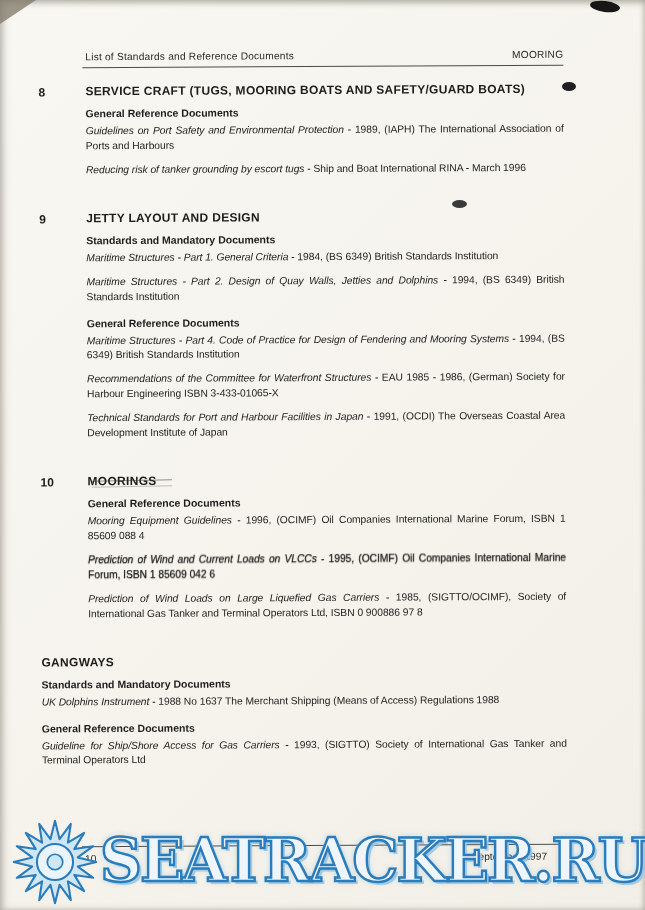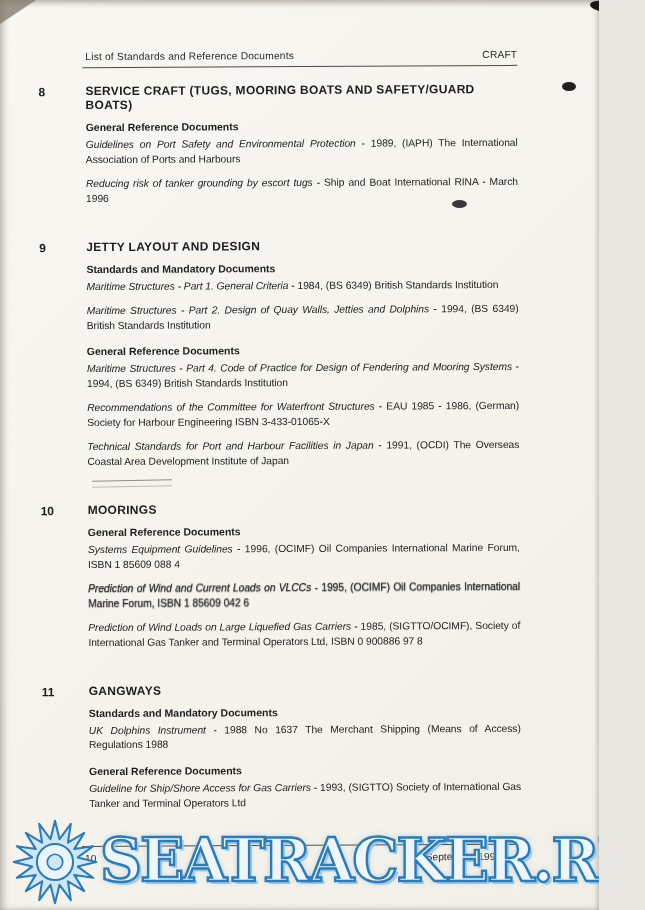--- a/index.html
+++ b/index.html
@@ -1,17 +1,17 @@
 <!DOCTYPE html>
 <html><head>
 <meta charset="utf-8">
 <style>
   html,body{margin:0;padding:0;background:#e9e7e1;}
   .page{
-    position:relative;width:599px;height:910px;overflow:hidden;
+    position:relative;width:645px;height:910px;overflow:hidden;
     background:linear-gradient(135deg,#f8f7f2 0%,#f5f3ec 55%,#f1efe7 100%);
     font-family:"Liberation Sans","DejaVu Sans",sans-serif;color:#1d1d1d;
     box-shadow:inset 0 3px 6px rgba(110,105,92,.35), inset 4px 0 7px rgba(110,105,92,.28), inset -2px 0 4px rgba(110,105,92,.15);
   }
   .content{position:absolute;left:0;top:0;right:0;padding:50px 82px 0 38px;transform:rotate(-0.3deg);transform-origin:50% 0;}
   .indent{margin-left:47px;}
   .hdr{display:flex;justify-content:space-between;font-size:10.2px;color:#2b2b2b;letter-spacing:.2px;}
   .rule{border:none;border-top:1.3px solid #4a4a4a;margin:5px 0 0 44px;}
   .sections{margin-top:16px;}
   .section{display:flex;margin-bottom:24px;}
@@ -50,21 +50,21 @@
 
   <div class="artifact corner-tl"></div>
   <div class="artifact blob-tr"></div>
   <div class="artifact blob-r1"></div>
   <div class="artifact blob-r2"></div>
   <div class="artifact mooring-marks"></div>
 
   <div class="content">
     <div class="hdr indent">
       <span>List of Standards and Reference Documents</span>
-      <span>CRAFT</span>
+      <span>MOORING</span>
     </div>
     <hr class="rule">
 
     <div class="sections">
 
       <div class="section">
         <div class="num">8</div>
         <div class="secbody">
           <div class="sec-title">SERVICE CRAFT (TUGS, MOORING BOATS AND SAFETY/GUARD BOATS)</div>
           <div class="grp-head" style="margin-top:0">General Reference Documents</div>
@@ -85,28 +85,27 @@
           <p class="item"><span class="ttl">Recommendations of the Committee for Waterfront Structures</span><span> - EAU 1985 - 1986, (German) Society for Harbour Engineering ISBN 3-433-01065-X</span></p>
           <p class="item"><span class="ttl">Technical Standards for Port and Harbour Facilities in Japan</span><span> - 1991, (OCDI) The Overseas Coastal Area Development Institute of Japan</span></p>
         </div>
       </div>
 
       <div class="section">
         <div class="num">10</div>
         <div class="secbody">
           <div class="sec-title">MOORINGS</div>
           <div class="grp-head" style="margin-top:0">General Reference Documents</div>
-          <p class="item"><span class="ttl">Systems Equipment Guidelines</span><span> - 1996, (OCIMF) Oil Companies International Marine Forum, ISBN 1 85609 088 4</span></p>
+          <p class="item"><span class="ttl">Mooring Equipment Guidelines</span><span> - 1996, (OCIMF) Oil Companies International Marine Forum, ISBN 1 85609 088 4</span></p>
           <p class="item degraded"><span class="ttl">Prediction of Wind and Current Loads on VLCCs</span><span> - 1995, (OCIMF) Oil Companies International Marine Forum, ISBN 1 85609 042 6</span></p>
           <p class="item"><span class="ttl">Prediction of Wind Loads on Large Liquefied Gas Carriers</span><span> - 1985, (SIGTTO/OCIMF), Society of International Gas Tanker and Terminal Operators Ltd, ISBN 0 900886 97 8</span></p>
         </div>
       </div>
 
       <div class="section">
-        <div class="num">11</div>
         <div class="secbody">
           <div class="sec-title">GANGWAYS</div>
           <div class="grp-head" style="margin-top:0">Standards and Mandatory Documents</div>
           <p class="item"><span class="ttl">UK Dolphins Instrument</span><span> - 1988 No 1637 The Merchant Shipping (Means of Access) Regulations 1988</span></p>
           <div class="grp-head">General Reference Documents</div>
           <p class="item"><span class="ttl">Guideline for Ship/Shore Access for Gas Carriers</span><span> - 1993, (SIGTTO) Society of International Gas Tanker and Terminal Operators Ltd</span></p>
         </div>
       </div>
 
     </div>

